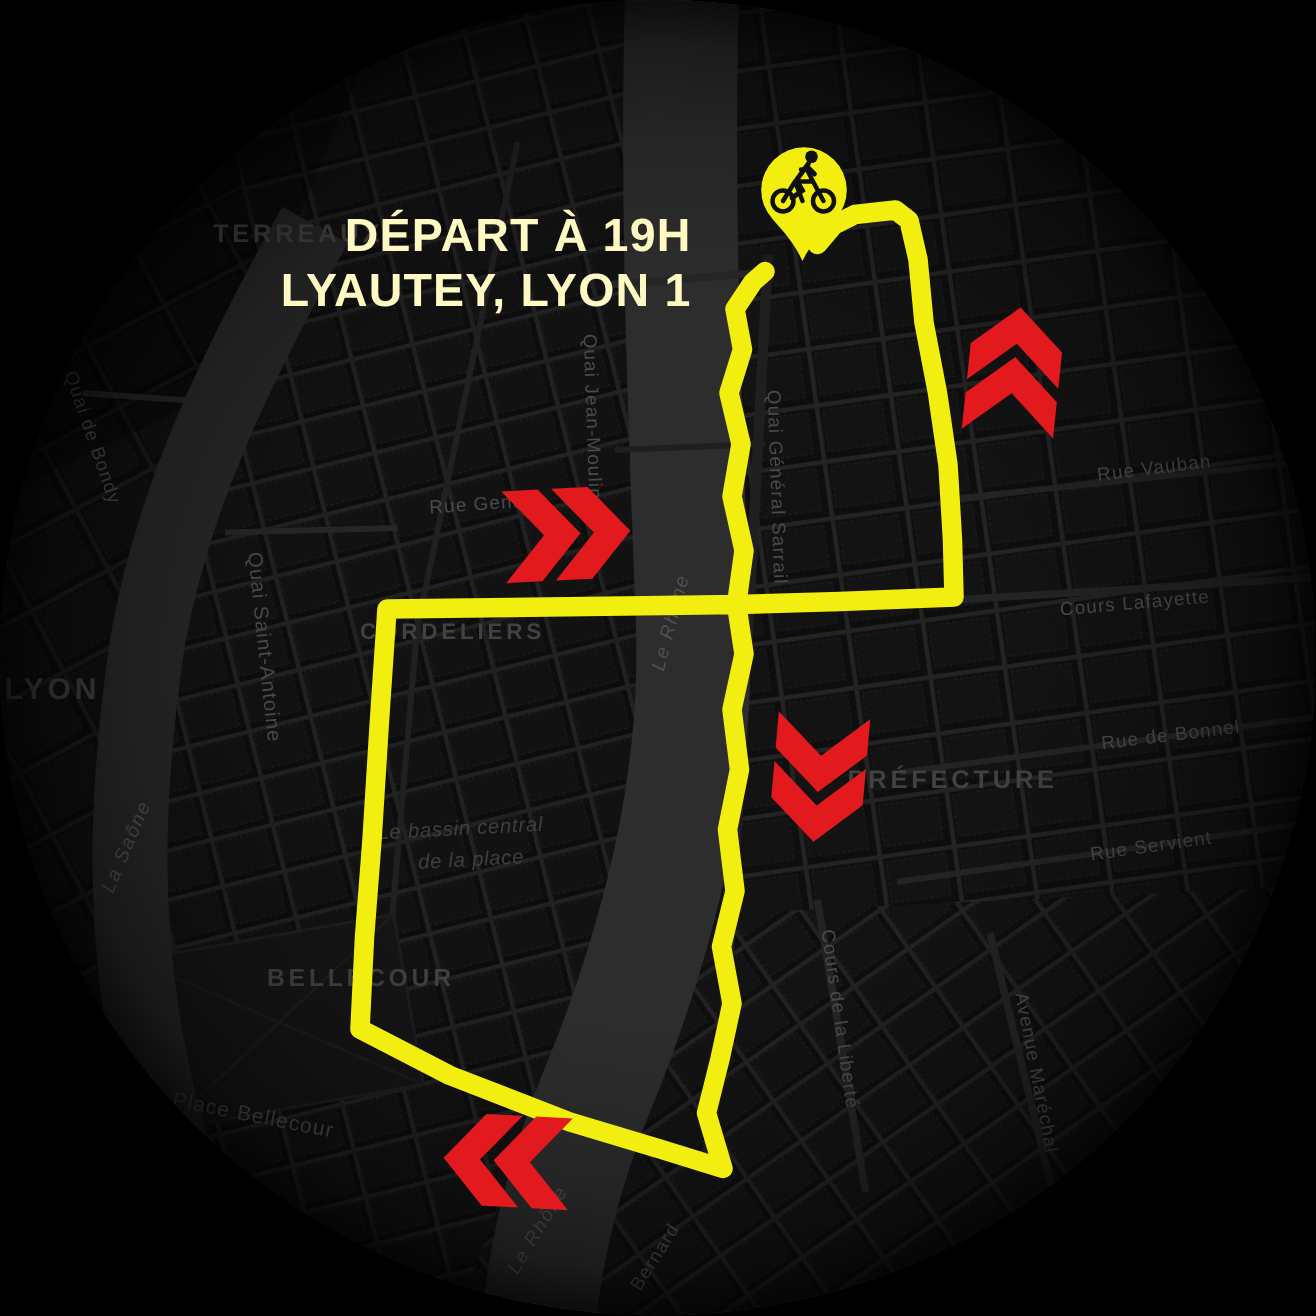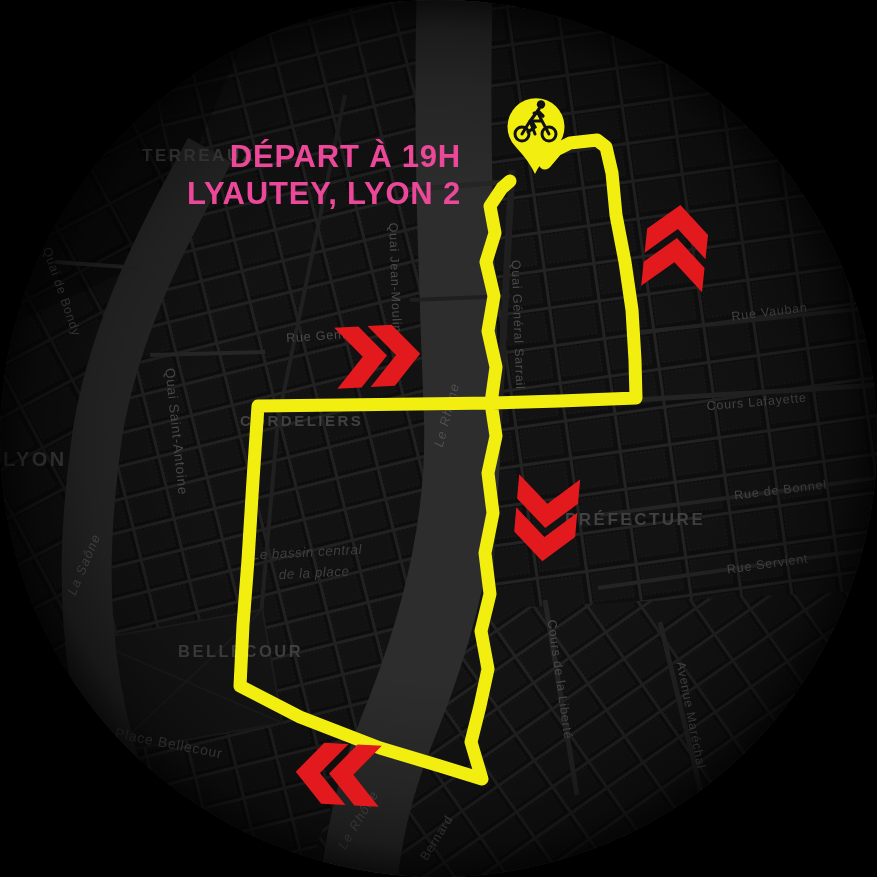--- a/index.html
+++ b/index.html
@@ -1,20 +1,20 @@
 <!DOCTYPE html>
 <html><head>
 <meta charset="utf-8">
 <style>
   html,body{margin:0;padding:0;background:#000;}
   .stage{position:relative;width:877px;height:877px;background:#000;overflow:hidden;
          font-family:"Liberation Sans",sans-serif;}
   .stage svg{position:absolute;inset:0;display:block;}
   .title{position:absolute;top:138px;left:0;width:461px;text-align:right;
-         color:#ec4899;font-weight:700;font-size:31px;line-height:37px;
+         color:#fef9c3;font-weight:700;font-size:31px;line-height:37px;
          letter-spacing:.8px;font-family:"Liberation Sans",sans-serif;}
   .title span{display:block;white-space:nowrap;}
   text{font-family:"Liberation Sans",sans-serif;}
   .district{font-weight:bold;fill:#414141;letter-spacing:2.5px;}
   .street{fill:#4b4b4b;font-size:12.5px;letter-spacing:.8px;}
   .river{fill:#505050;font-size:13px;font-style:italic;letter-spacing:1.2px;}
   .basin{fill:#3f3f3f;font-size:13.5px;font-style:italic;letter-spacing:.5px;}
 </style>
 </head>
 <body>
@@ -158,16 +158,16 @@
         <path d="M522,134 L530,121 L542,121 L549,134 M535,134 L530,121 M542,121 L538,113 L534,113"></path>
         <path d="M539,109 L531,120 M538,111 L543,116 M531,120 L535,127 L528,132" stroke-width="3.2"></path>
       </g>
       <circle cx="541" cy="104.5" r="4.2" fill="#101010"></circle>
     </g>
   </g>
 </svg>
 
 <div class="title">
   <span>DÉPART À 19H</span>
-  <span>LYAUTEY, LYON 2</span>
+  <span>LYAUTEY, LYON 1</span>
 </div>
 
 </div>
 
 </body></html>

